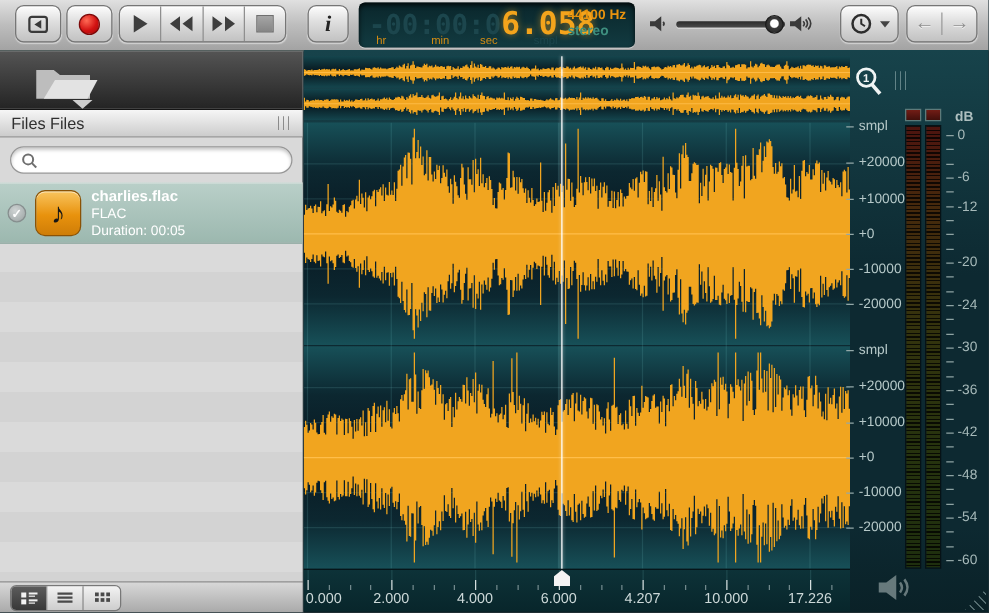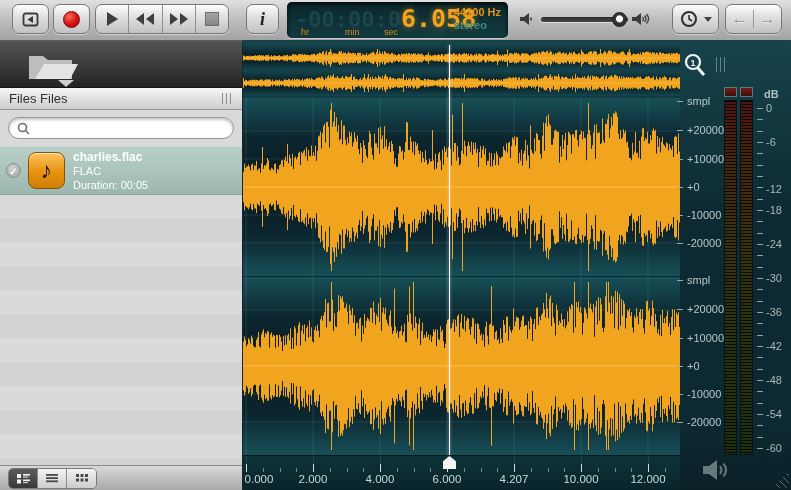--- a/index.html
+++ b/index.html
@@ -359,21 +359,21 @@
         <div class="tl-minor" style="left: 304.5px;"></div>
         <div class="tl-minor" style="left: 321.25px;"></div>
         <div class="tl-grid" style="left: 338px;"></div>
         <div class="tl-major" style="left: 338px;"></div>
         <div class="tl-label" style="left: 338px;">10.000</div>
         <div class="tl-minor" style="left: 354.75px;"></div>
         <div class="tl-minor" style="left: 371.5px;"></div>
         <div class="tl-minor" style="left: 388.25px;"></div>
         <div class="tl-grid" style="left: 405px;"></div>
         <div class="tl-major" style="left: 405px;"></div>
-        <div class="tl-label" style="left: 405px;">12.000</div>
+        <div class="tl-label" style="left: 405px;">17.226</div>
         <div class="tl-minor" style="left: 421.75px;"></div>
         <div class="playhead" style="left: 200px;"></div>
       </div>
 
     <div id="scalecol">
         <div class="scale-dash" style="top: 61px;"></div>
         <div class="scale-label" style="top: 61px;">smpl</div>
         <div class="scale-dash" style="top: 90px;"></div>
         <div class="scale-label" style="top: 90px;">+20000</div>
         <div class="scale-dash" style="top: 119px;"></div>
@@ -439,22 +439,22 @@
         <div class="db-tick" style="top: 328.682px;"></div>
         <div class="db-tick" style="top: 340.016px;"></div>
         <div class="db-tick" style="top: 351.35px;"></div>
         <div class="db-tick" style="top: 362.684px;"></div>
         <div class="db-tick" style="top: 374.018px;"></div>
         <div class="db-tick" style="top: 385.352px;"></div>
         <div class="db-tick" style="top: 396.686px;"></div>
         <div class="db-tick" style="top: 408.02px;"></div>
         <div class="db-label" style="top: 68px;">0</div>
         <div class="db-label" style="top: 102.002px;">-6</div>
-        <div class="db-label" style="top: 149px; text-align: right;">-12</div>
-        <div class="db-label" style="top: 170.006px;">-18</div>
+        <div class="db-label" style="top: 126px; text-align: right;">-12</div>
+        <div class="db-label" style="top: 170.006px;">-20</div>
         <div class="db-label" style="top: 204.008px;">-24</div>
         <div class="db-label" style="top: 238.01px;">-30</div>
         <div class="db-label" style="top: 272.012px;">-36</div>
         <div class="db-label" style="top: 306.014px;">-42</div>
         <div class="db-label" style="top: 340.016px;">-48</div>
         <div class="db-label" style="top: 374.018px; text-align: right;">-54</div>
         <div class="db-label" style="top: 408.02px;">-60</div>
       </div>
 
     <span class="spk-bottom">

